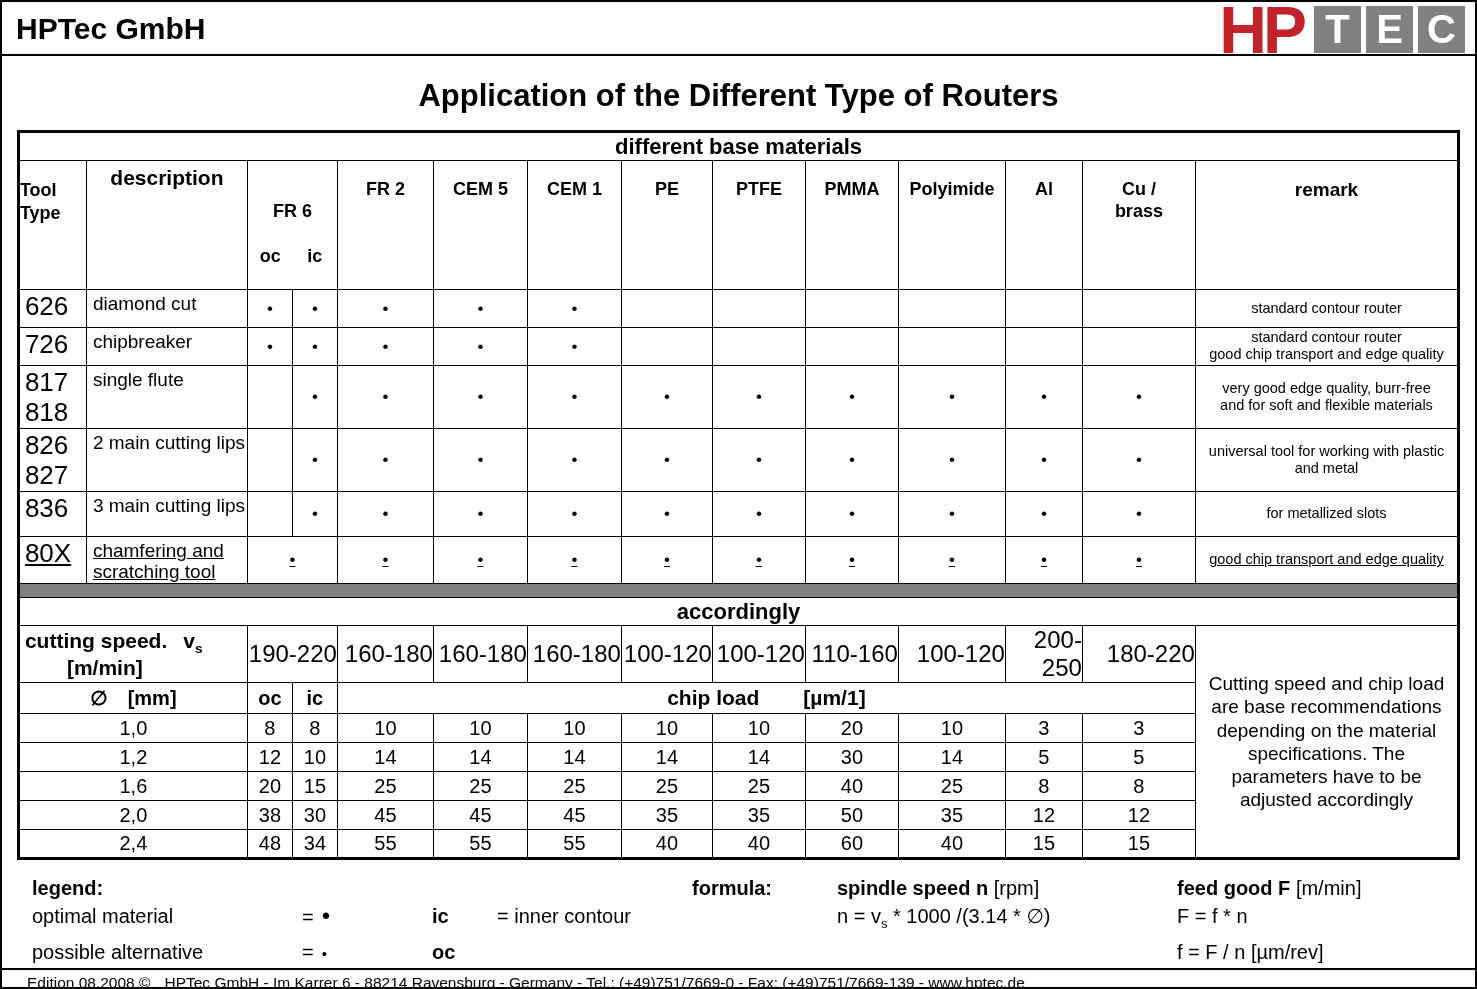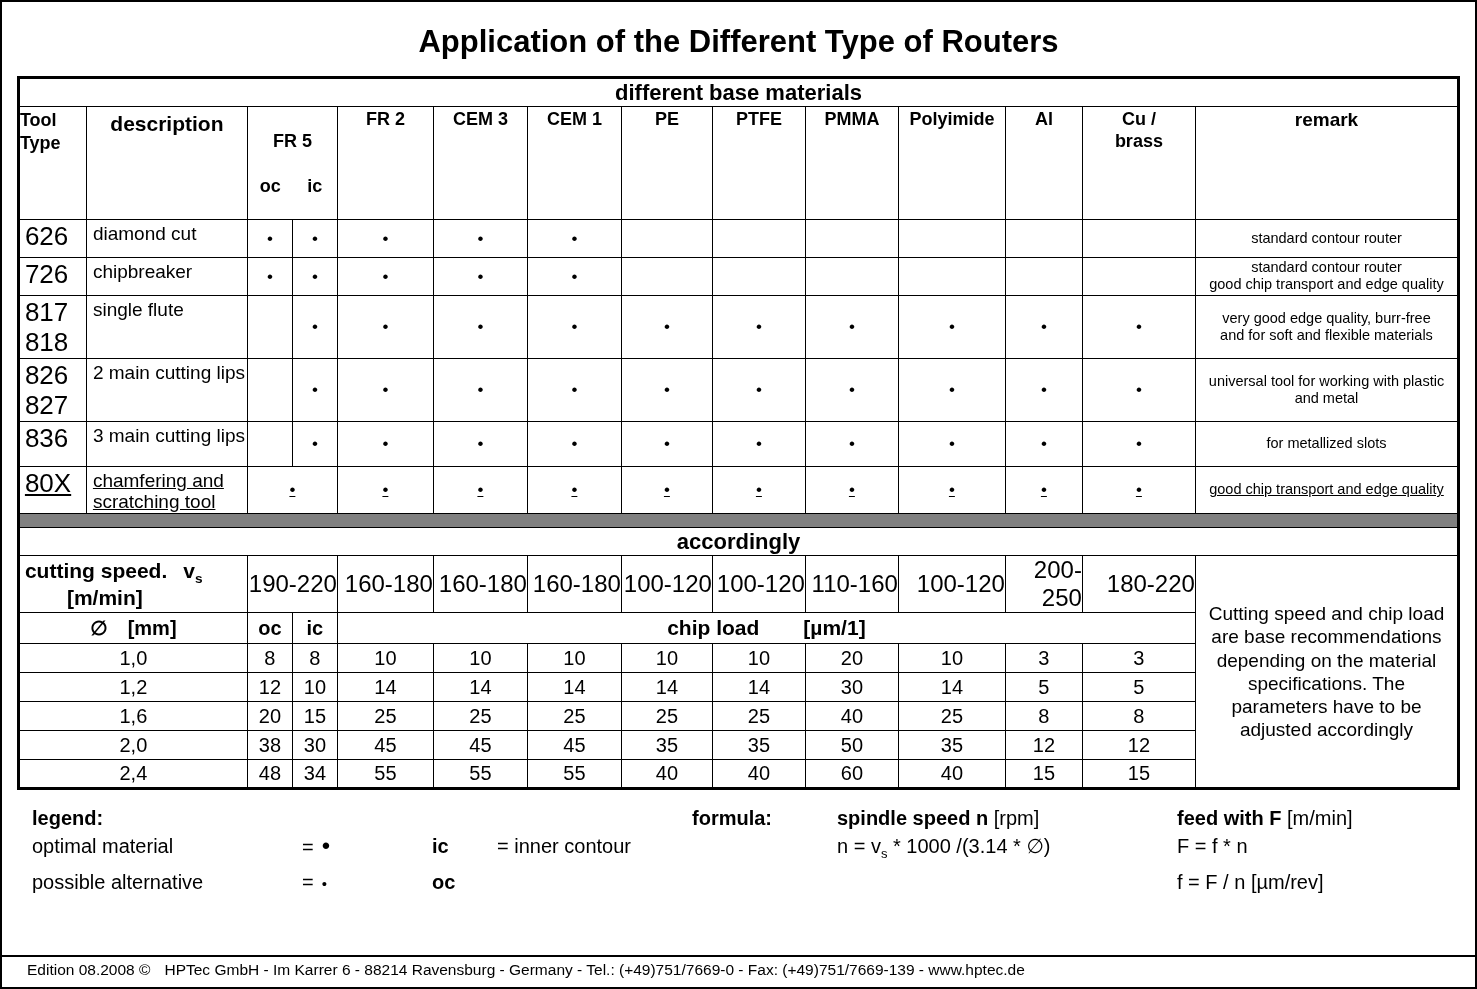--- a/index.html
+++ b/index.html
@@ -18,21 +18,21 @@
   .tec-sq { width:47px; height:47px; background:#818181; color:#fff; font-weight:bold; font-size:40px;
     display:flex; align-items:center; justify-content:center; margin-left:5px; }
   
   .title { text-align:center; font-size:31px; font-weight:bold; margin:22px 0 16px 0; }
   
   table.main { border-collapse:collapse; table-layout:fixed; width:1440px; margin:0 auto; }
   table.main td { border:1px solid #000; padding:0; overflow:hidden; }
   table.main { border:3px solid #000; }
   tr.section-title td { font-weight:bold; font-size:22px; text-align:center; height:27px; line-height:26px; }
   tr.mat-header { height:57px; }
-  tr.mat-header td { vertical-align:top; font-weight:bold; text-align:center; font-size:18px; padding-top:2px; white-space:pre-line; line-height:1.2; }
+  tr.mat-header td { vertical-align:top; font-weight:bold; text-align:center; font-size:18px; padding-top:18px; white-space:pre-line; line-height:1.2; }
   td.th-tool { font-size:21px; text-align:left !important; padding-left:5px; line-height:1.25 !important; }
   td.th-desc { font-size:21px !important; padding-top:4px !important; }
   td.th-remark { font-size:19px !important; }
   .fr4line2 { display:flex; font-weight:bold; font-size:18px; margin-top:2px; }
   .fr4line2 span { width:50%; text-align:center; }
   .mrow td { vertical-align:top; }
   .mrow-0 { height:38px; } .mrow-1 { height:38px; } .mrow-2 { height:45px;margin-left:9px; }
   .mrow-3 { height:46px; } .mrow-4 { height:45px; } .mrow-5 { height:46px;text-decoration:underline; }
   td.tool-cell { font-size:26px; padding:1px 0 0 5px !important; white-space:pre-line; line-height:1.17; }
   td.desc-cell { font-size:19px; padding:3px 0 0 6px !important; line-height:1.15; }
@@ -65,20 +65,29 @@
   .eqcell span.dotch { margin-left:8px; }
   
   .footer { margin-top:auto; border-top:2px solid #000; padding:4px 0 8px 25px; font-size:15.5px; white-space:nowrap; }
   .footer .addr { margin-left:14px; }
 </style>
 </head>
 <body>
 
 <div class="page">
 
+  <div class="header">
+    <div class="company">HPTec GmbH</div>
+    <div class="logo">
+      <span class="logo-hp">HP</span>
+      <span class="tec-sq">T</span>
+      <span class="tec-sq">E</span>
+      <span class="tec-sq">C</span>
+    </div>
+  </div>
 
   <div class="title">Application of the Different Type of Routers</div>
 
   <table class="main">
     <colgroup>
       <col style="width:68px">
         <col style="width:161px">
         <col style="width:45px">
         <col style="width:45px">
       <col style="width:96px">
@@ -94,28 +103,28 @@
     </colgroup>
     <tbody>
       <tr class="section-title">
         <td colspan="14">different base materials</td>
       </tr>
       <tr class="mat-header">
         <td class="th-tool">Tool
 Type</td>
         <td class="th-desc">description</td>
         <td colspan="2">
-          <div>FR 5</div>
+          <div>FR 6</div>
           <div class="fr4line2">
             <span>oc</span>
             <span>ic</span>
           </div>
         </td>
         <td>FR 2</td>
-        <td>CEM 3</td>
+        <td>CEM 5</td>
         <td>CEM 1</td>
         <td>PE</td>
         <td>PTFE</td>
         <td>PMMA</td>
         <td>Polyimide</td>
         <td>Al</td>
         <td>Cu /
 brass</td>
         <td class="th-remark">remark</td>
       </tr>
@@ -349,21 +358,21 @@
     <div class="bold" style="grid-column:3; grid-row:3;">oc</div>
 
     <div class="bold" style="grid-column:5; grid-row:1;">formula:</div>
     <div style="grid-column:6; grid-row:1;">
       <span class="bold">spindle speed n</span><span> [rpm]</span>
     </div>
     <div style="grid-column:6; grid-row:2;">
       <span>n = v</span><sub>s</sub><span> * 1000 /(3.14 * ∅)</span>
     </div>
     <div style="grid-column:7; grid-row:1;">
-      <span class="bold">feed with F</span><span> [m/min]</span>
+      <span class="bold">feed good F</span><span> [m/min]</span>
     </div>
     <div style="grid-column:7; grid-row:2;">F = f * n</div>
     <div style="grid-column:7; grid-row:3;">f = F / n [µm/rev]</div>
   </div>
 
   <div class="footer">
     <span>Edition 08.2008 ©</span><span class="addr">HPTec GmbH - Im Karrer 6 - 88214 Ravensburg - Germany - Tel.: (+49)751/7669-0 - Fax: (+49)751/7669-139 - www.hptec.de</span>
   </div>
 
 </div>

